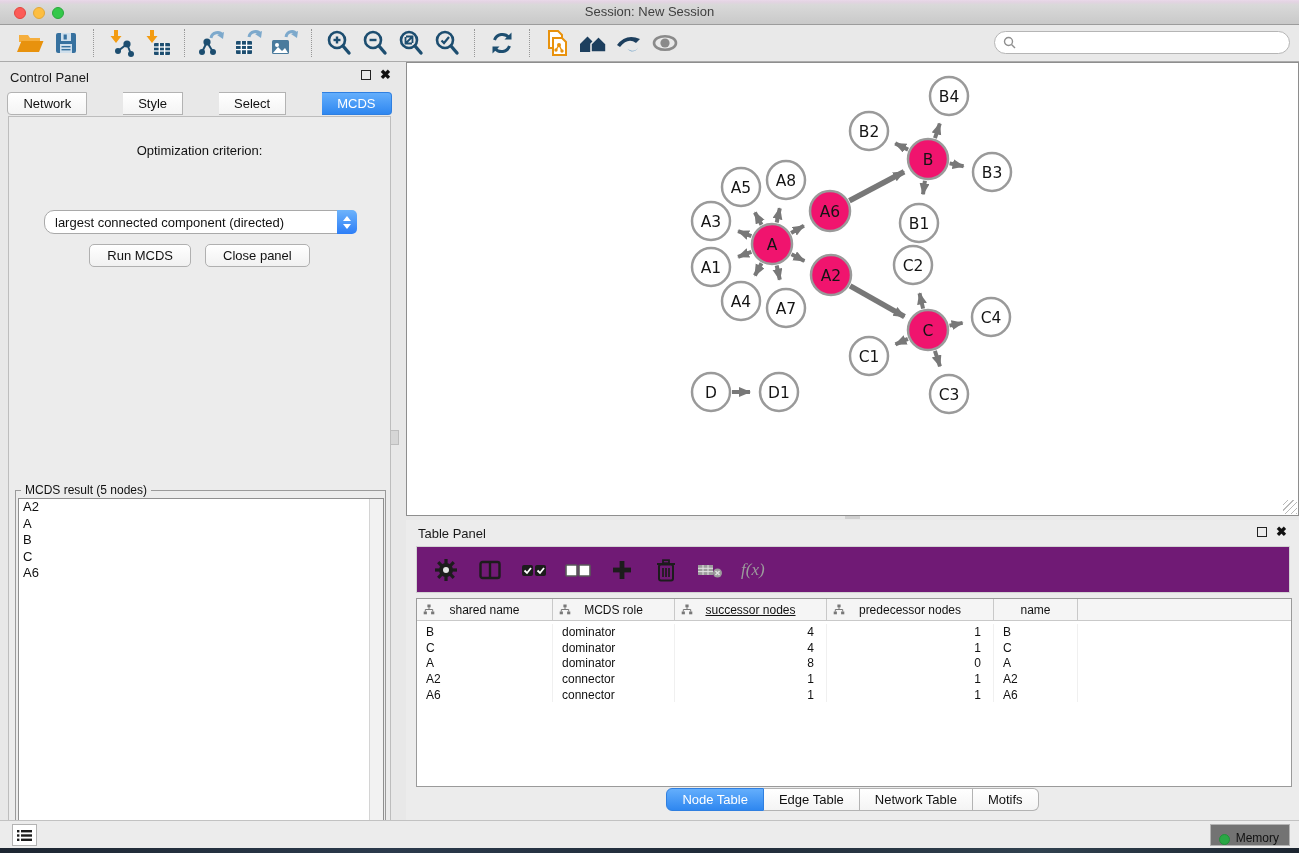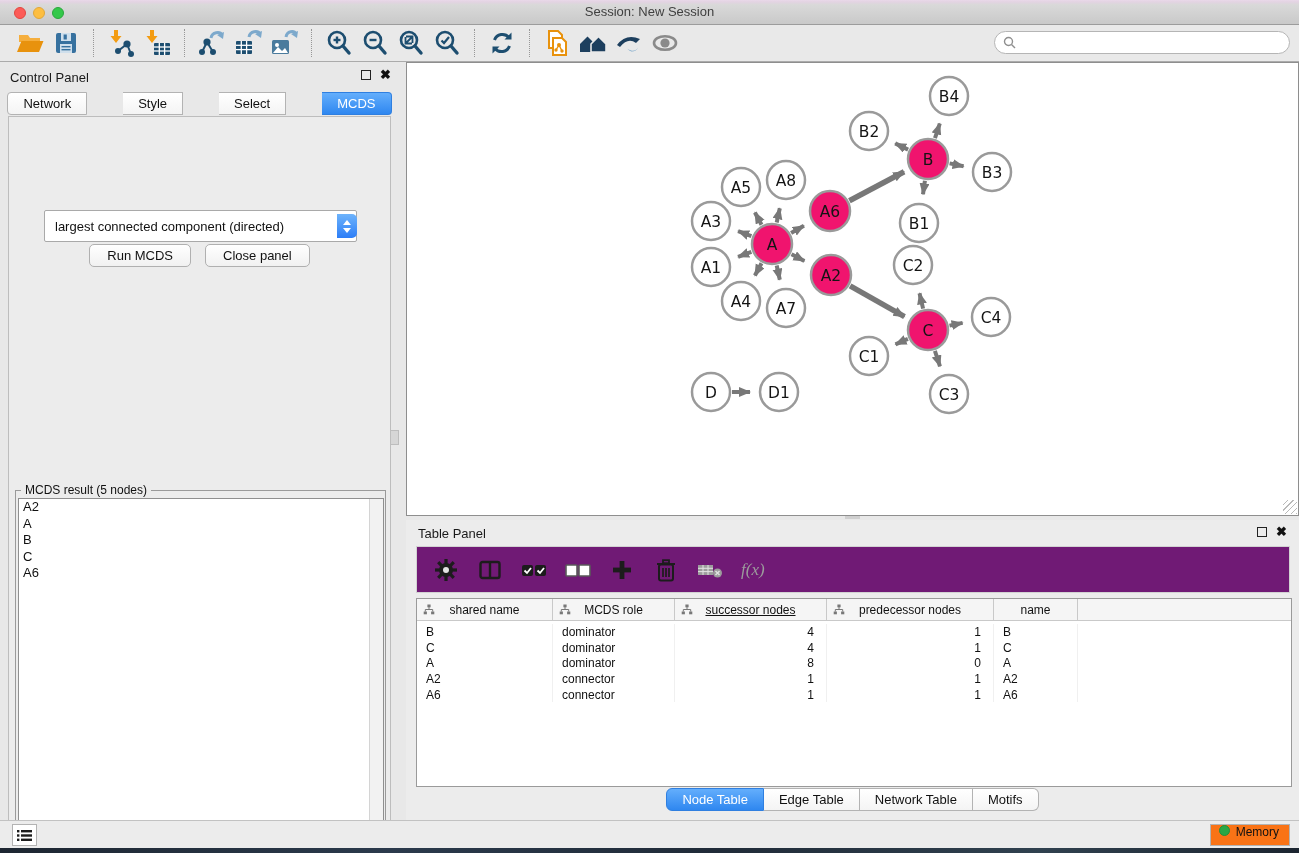--- a/index.html
+++ b/index.html
@@ -35,22 +35,22 @@
   .close-ico { font-size:13px; font-weight:bold; color:#111; line-height:10px; }
   .cp-tabs { position:absolute; left:0; top:30px; width:399px; display:flex; justify-content:center; z-index:3;gap:36px; }
   .seg-tab { height:23px; line-height:21px; padding:0 15px; background:linear-gradient(#ffffff,#f4f4f4);
     border:1px solid #b3b3b3; border-left:none; font-size:13px; color:#111; cursor:default; }
   .seg-tab:first-child { border-left:1px solid #b3b3b3; border-radius:4px 0 0 4px; }
   .seg-tab:last-child { border-radius:0 4px 4px 0; }
   .seg-tab.selected { background:linear-gradient(#63aefc,#2f87f0); color:#fff; border-color:#2f7fe0; }
   .cp-body { position:absolute; left:8px; top:54px; width:383px; height:746px; background:#ececec;
     border:1px solid #bdbdbd; }
   .opt-label { margin-top:26px; text-align:center; font-size:13px; color:#111; }
-  .dropdown { position:absolute; left:35px; top:93px; width:313px; height:32px; background:#fff;
-    border:1px solid #a9a9a9; border-radius:2px; display:flex; align-items:center; }
+  .dropdown { position:absolute; left:35px; top:93px; width:313px; height:24px; background:#fff;
+    border:1px solid #a9a9a9; border-radius:10px; display:flex; align-items:center; }
   .dropdown .dd-text { flex:1; padding-left:10px; font-size:13px; color:#111; white-space:nowrap; overflow:hidden; }
   .dd-stepper { width:20px; height:24px; margin-right:-1px; border-radius:0 5px 5px 0;
     background:linear-gradient(#6db3fb,#2d7ef7); display:flex; flex-direction:column; align-items:center; justify-content:center; gap:3px; }
   .dd-up { width:0; height:0; border-left:4px solid transparent; border-right:4px solid transparent; border-bottom:5px solid #fff; }
   .dd-down { width:0; height:0; border-left:4px solid transparent; border-right:4px solid transparent; border-top:5px solid #fff; }
   .cp-buttons { position:absolute; left:0; top:127px; width:100%; display:flex; justify-content:center; gap:14px; }
   .btn { height:23px; padding:0 17px; background:linear-gradient(#ffffff,#f1f1f1); border:1px solid #b0b0b0;
     border-radius:5px; font-size:13px; color:#111; line-height:21px; cursor:default; }
   .groupbox { position:absolute; left:6px; top:337px; width:371px; height:342px; border:1px solid #9a9a9a;margin-top:36px; }
   .groupbox-legend { position:absolute; top:-8px; left:5px; background:#ececec; padding:0 4px; font-size:12px; color:#111; }
@@ -90,22 +90,22 @@
   .tbody { padding-top:3px; }
   .bottom-tabs { position:absolute; left:0; top:268px; width:100%; display:flex; justify-content:center; }
   .bottom-tabs .seg-tab { height:23px; border-radius:0; }
   .bottom-tabs .seg-tab:first-child { border-radius:6px 0 0 6px; }
   .bottom-tabs .seg-tab:last-child { border-radius:0 6px 6px 0; }
 
   
   .statusbar { position:absolute; left:0; top:820px; width:1299px; height:28px; background:#ececec; border-top:1px solid #c2c2c2; }
   .status-list-btn { position:absolute; left:12px; top:3px; width:25px; height:22px; background:#fff; border:1px solid #b3b3b3;
     display:flex; align-items:center; justify-content:center; }
-  .memory-btn { position:absolute; right:9px; top:3px; height:22px; padding:0 10px 0 8px; background:#f97316;
-    border:1px solid #b3b3b3; display:flex; align-items:flex-start; gap:6px; font-size:12px; color:#111; }
+  .memory-btn { position:absolute; right:9px; top:3px; height:22px; padding:0 10px 0 8px; background:#737373;
+    border:1px solid #b3b3b3; display:flex; align-items:flex-end; gap:6px; font-size:12px; color:#111; }
   .mem-dot { width:11px; height:11px; border-radius:50%; background:#2aa745; border:1px solid #22903a; }
   .desktop-strip { position:absolute; left:0; top:848px; width:1299px; height:5px;
     background:linear-gradient(90deg,#1d2631,#2b3a4c 30%,#202b38 55%,#30414f 80%,#1c2530); }
 
   svg { display:block; }
 </style>
 </head>
 <body>
 
 <div class="titlebar">
@@ -291,20 +291,21 @@
       <span class="close-ico">✖</span>
     </span>
   </div>
   <div class="cp-tabs" id="cp-tabs">
       <div class="seg-tab">Network</div>
       <div class="seg-tab">Style</div>
       <div class="seg-tab">Select</div>
       <div class="seg-tab selected">MCDS</div>
     </div>
   <div class="cp-body">
+    <div class="opt-label">Optimization criterion:</div>
     <div class="dropdown">
       <span class="dd-text">largest connected component (directed)</span>
       <span class="dd-stepper">
           <span class="dd-up"></span>
           <span class="dd-down"></span>
         </span>
     </div>
     <div class="cp-buttons">
       <div class="btn">Run MCDS</div>
       <div class="btn">Close panel</div>

